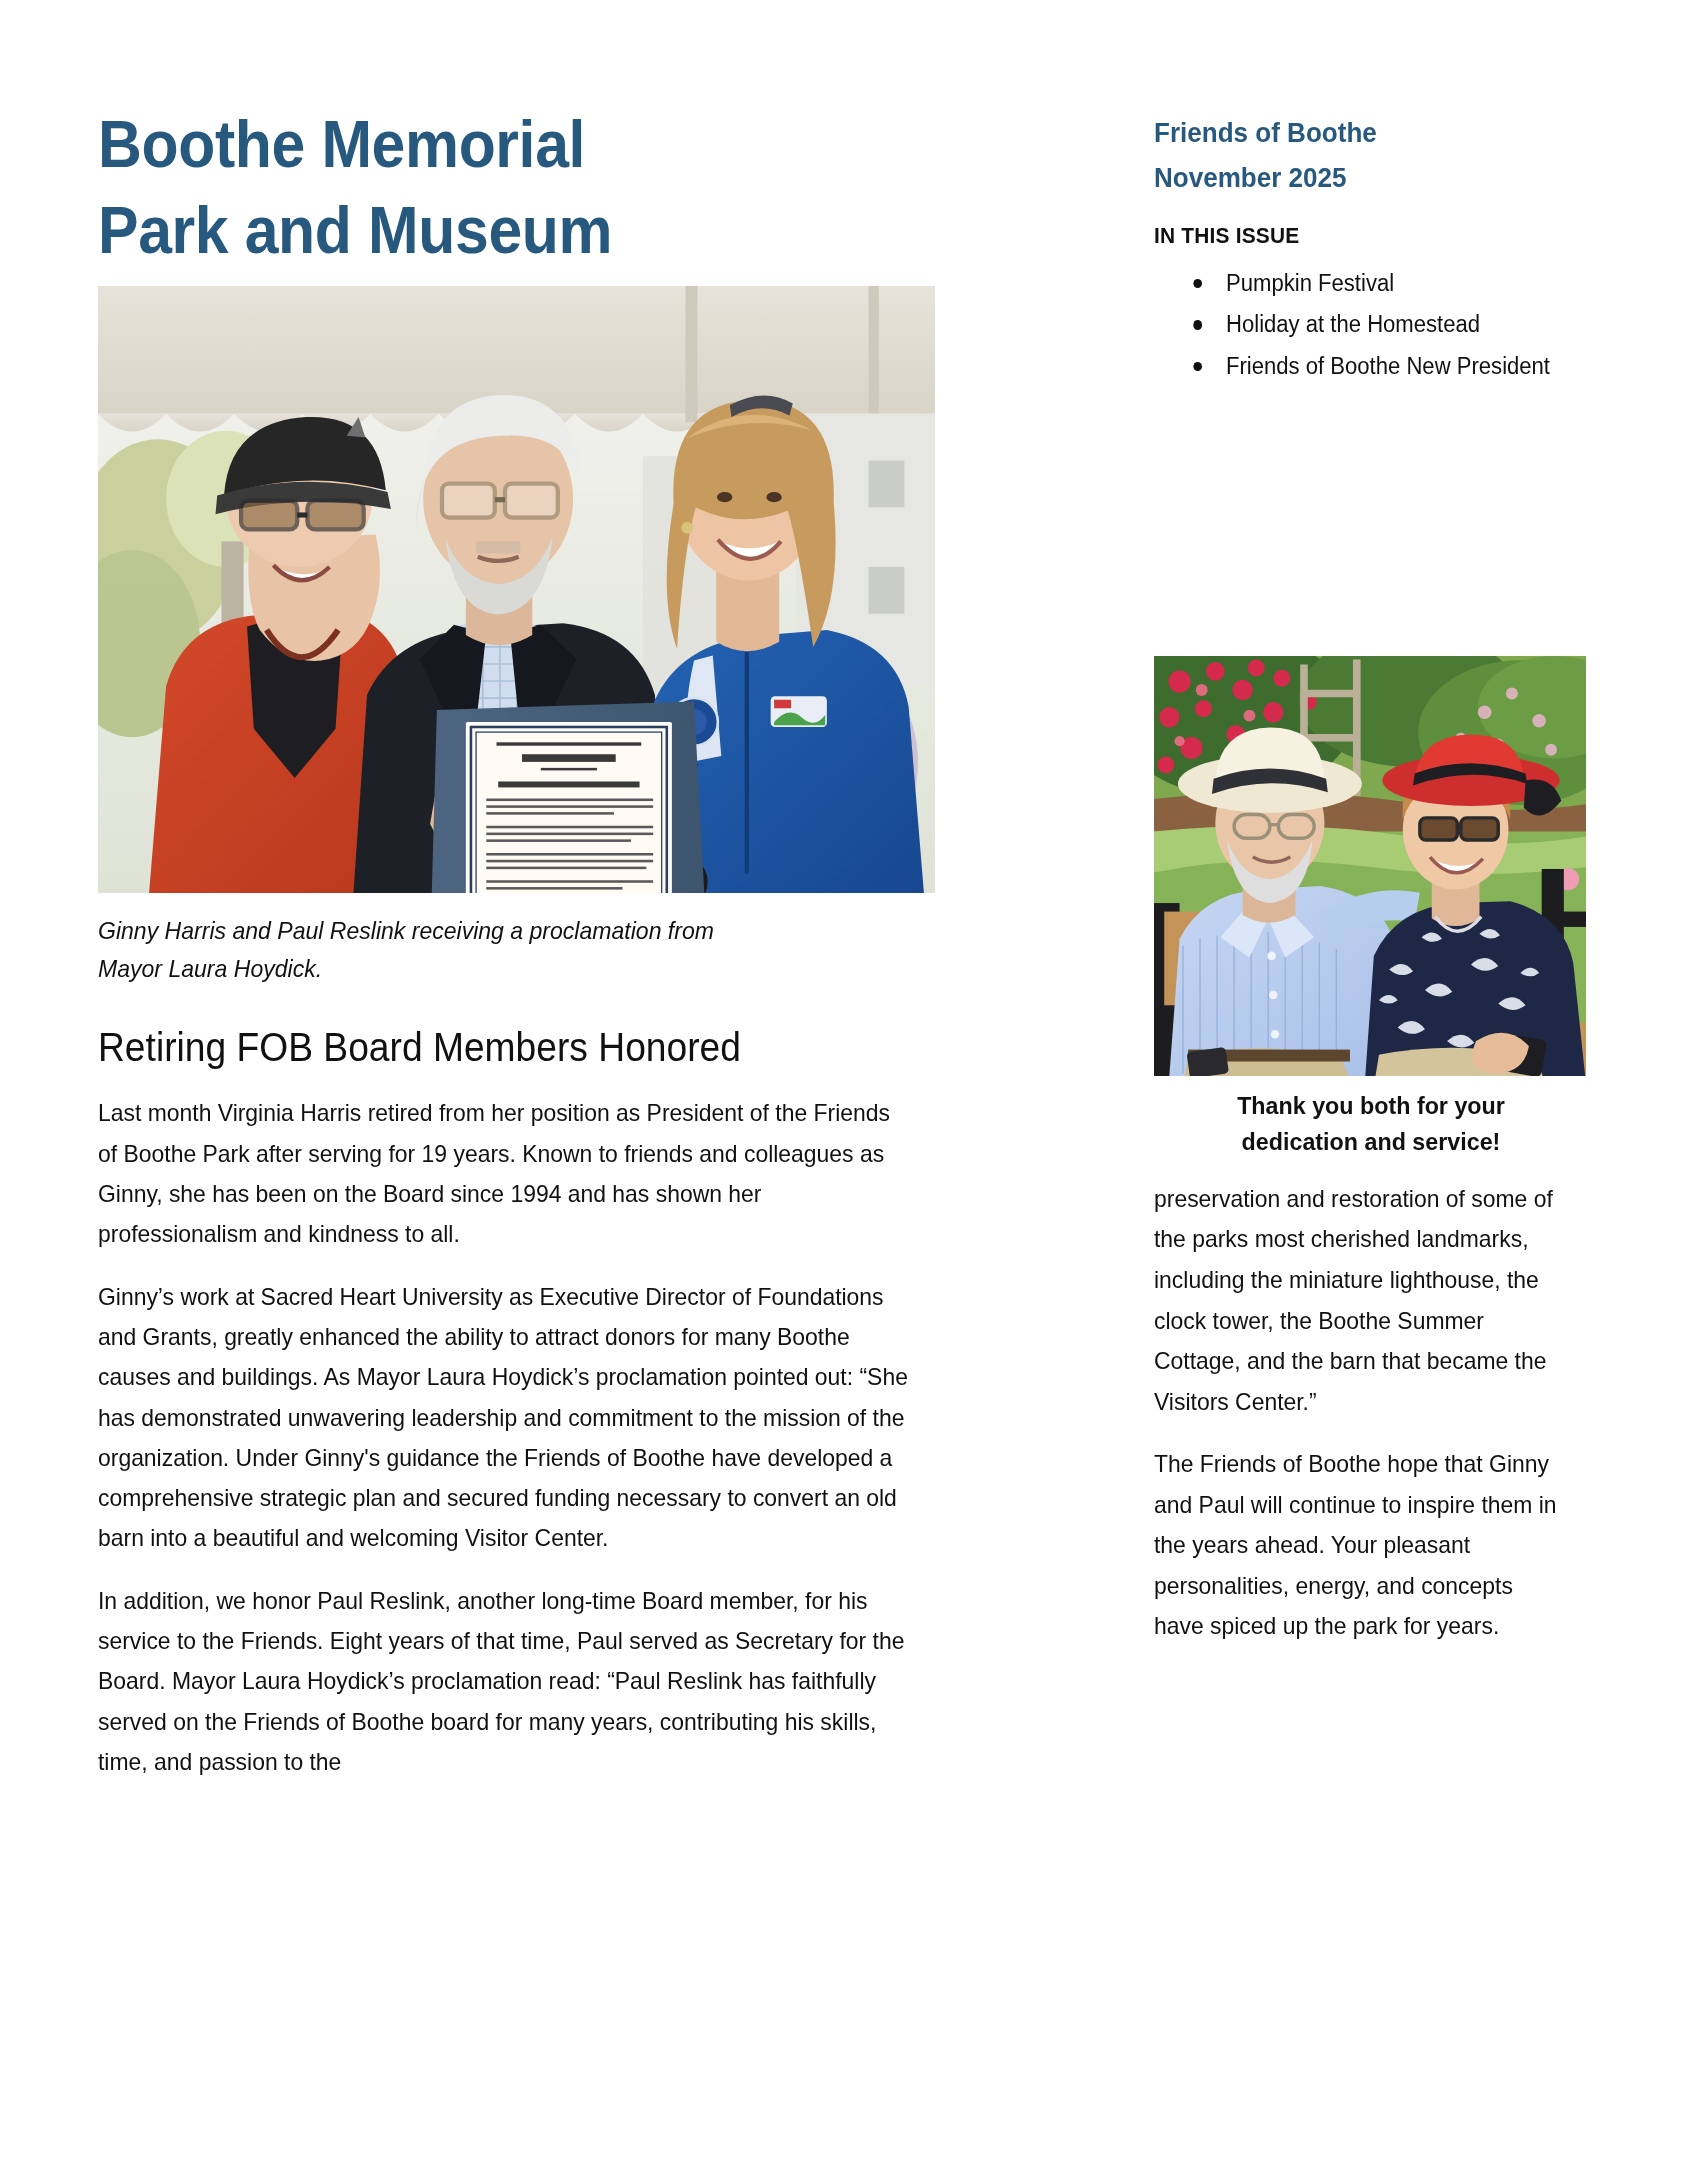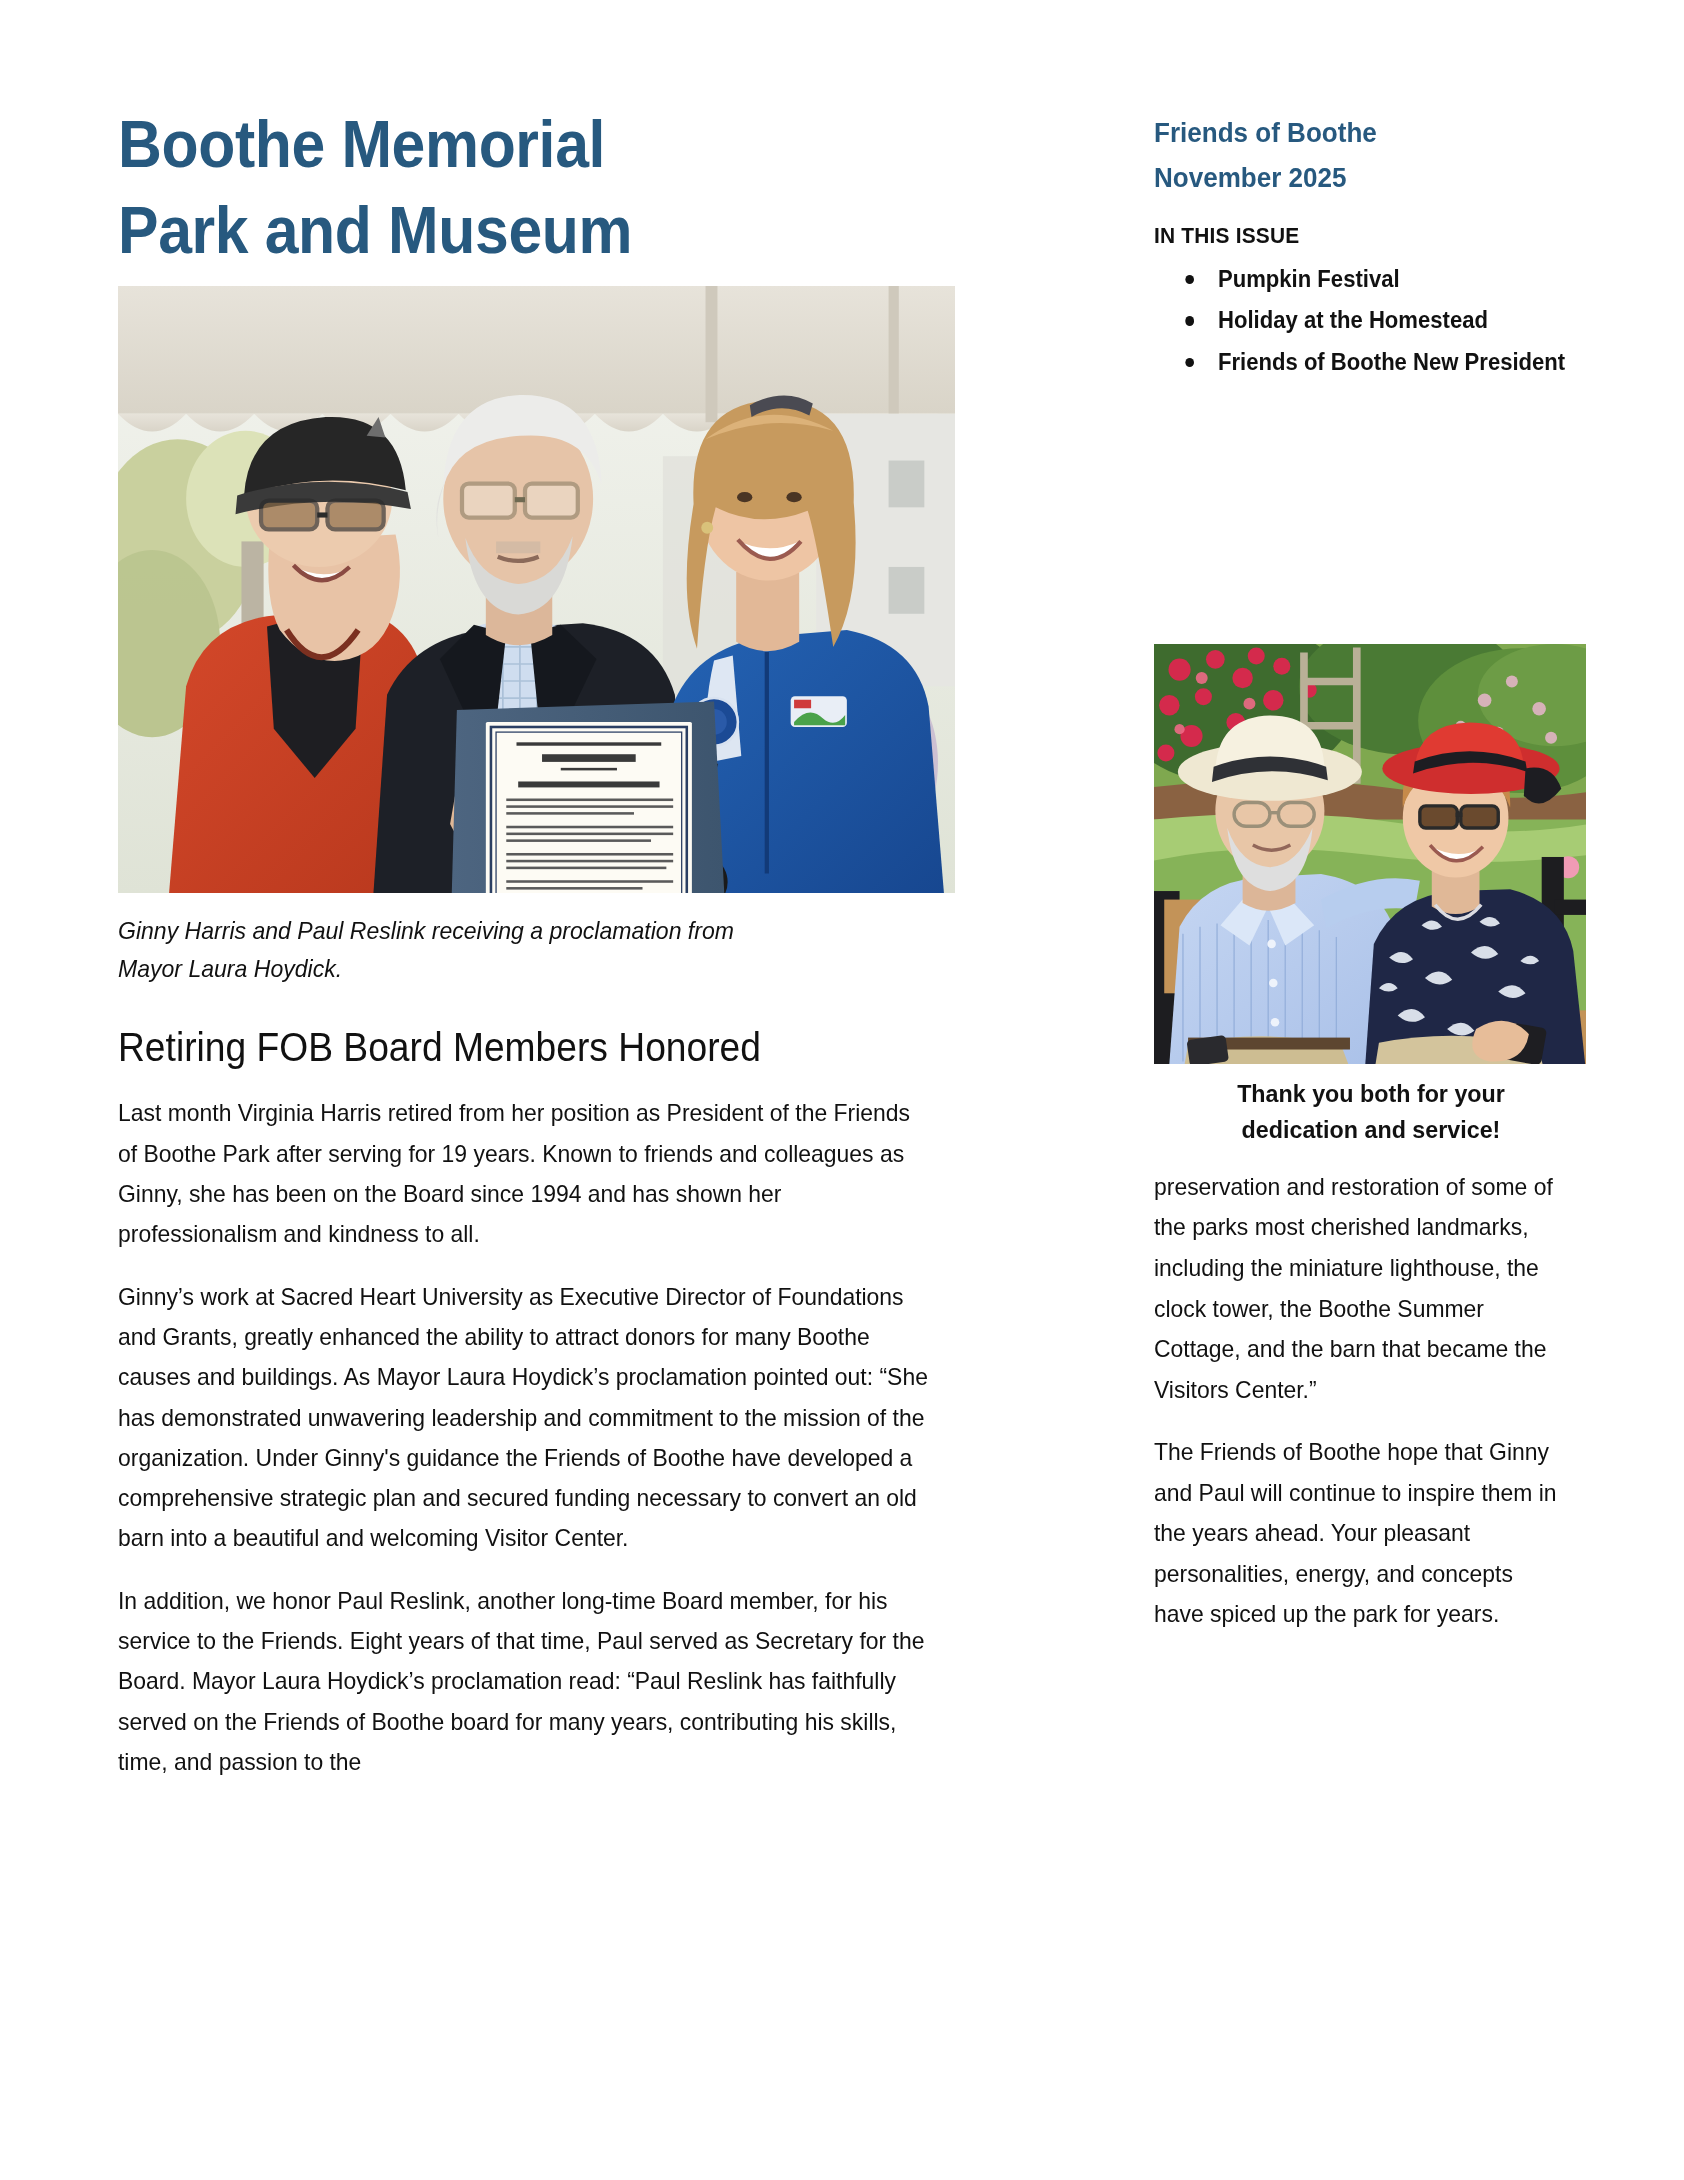--- a/index.html
+++ b/index.html
@@ -4,41 +4,41 @@
 <style>
   html,body{margin:0;padding:0;}
   body{
     width:1685px;height:2181px;background:#ffffff;
     font-family:"Liberation Sans", sans-serif;
     -webkit-font-smoothing:antialiased;
   }
   .page{position:relative;width:1685px;height:2181px;overflow:hidden;background:#fff;}
 
   
-  .col-left{position:absolute;left:98px;top:102px;width:852px;margin-left:20px;}
+  .col-left{position:absolute;left:98px;top:102px;width:852px;}
   .col-right{position:absolute;left:1154px;top:110px;width:434px;}
 
   
   .masthead{
     color:#27597f;font-weight:bold;font-size:66px;line-height:1.30;
     letter-spacing:-0.4px;
     font-family:"Liberation Sans Narrow","Liberation Sans",sans-serif;
     transform:scaleX(.92);transform-origin:left top;
     margin:0 0 12px 0;white-space:pre-line;
   }
   .kicker{
     color:#27597f;font-weight:bold;font-size:28px;line-height:1.62;
     transform:scaleX(.93);transform-origin:left top;
     margin:0 0 22px 0;white-space:pre-line;
   }
   .issue-head{
     color:#111;font-weight:bold;font-size:22px;letter-spacing:0.2px;
     transform:scaleX(.95);transform-origin:left top;margin:0 0 12px 0;
   }
-  ul.toc{margin:8px;padding:0 0 0 56px;list-style:none;font-weight:bold;}
+  ul.toc{margin:16px;padding:0 0 0 56px;list-style:none;}
   ul.toc li{
     position:relative;color:#111;font-size:23px;line-height:1.58;
     margin:0 0 5.1px 0;padding:0;
     transform:scaleX(.96);transform-origin:left top;
   }
   ul.toc li .bullet{
     position:absolute;left:-34px;top:.62em;width:9.4px;height:9.4px;
     background:#111;border-radius:50%;
   }
 

